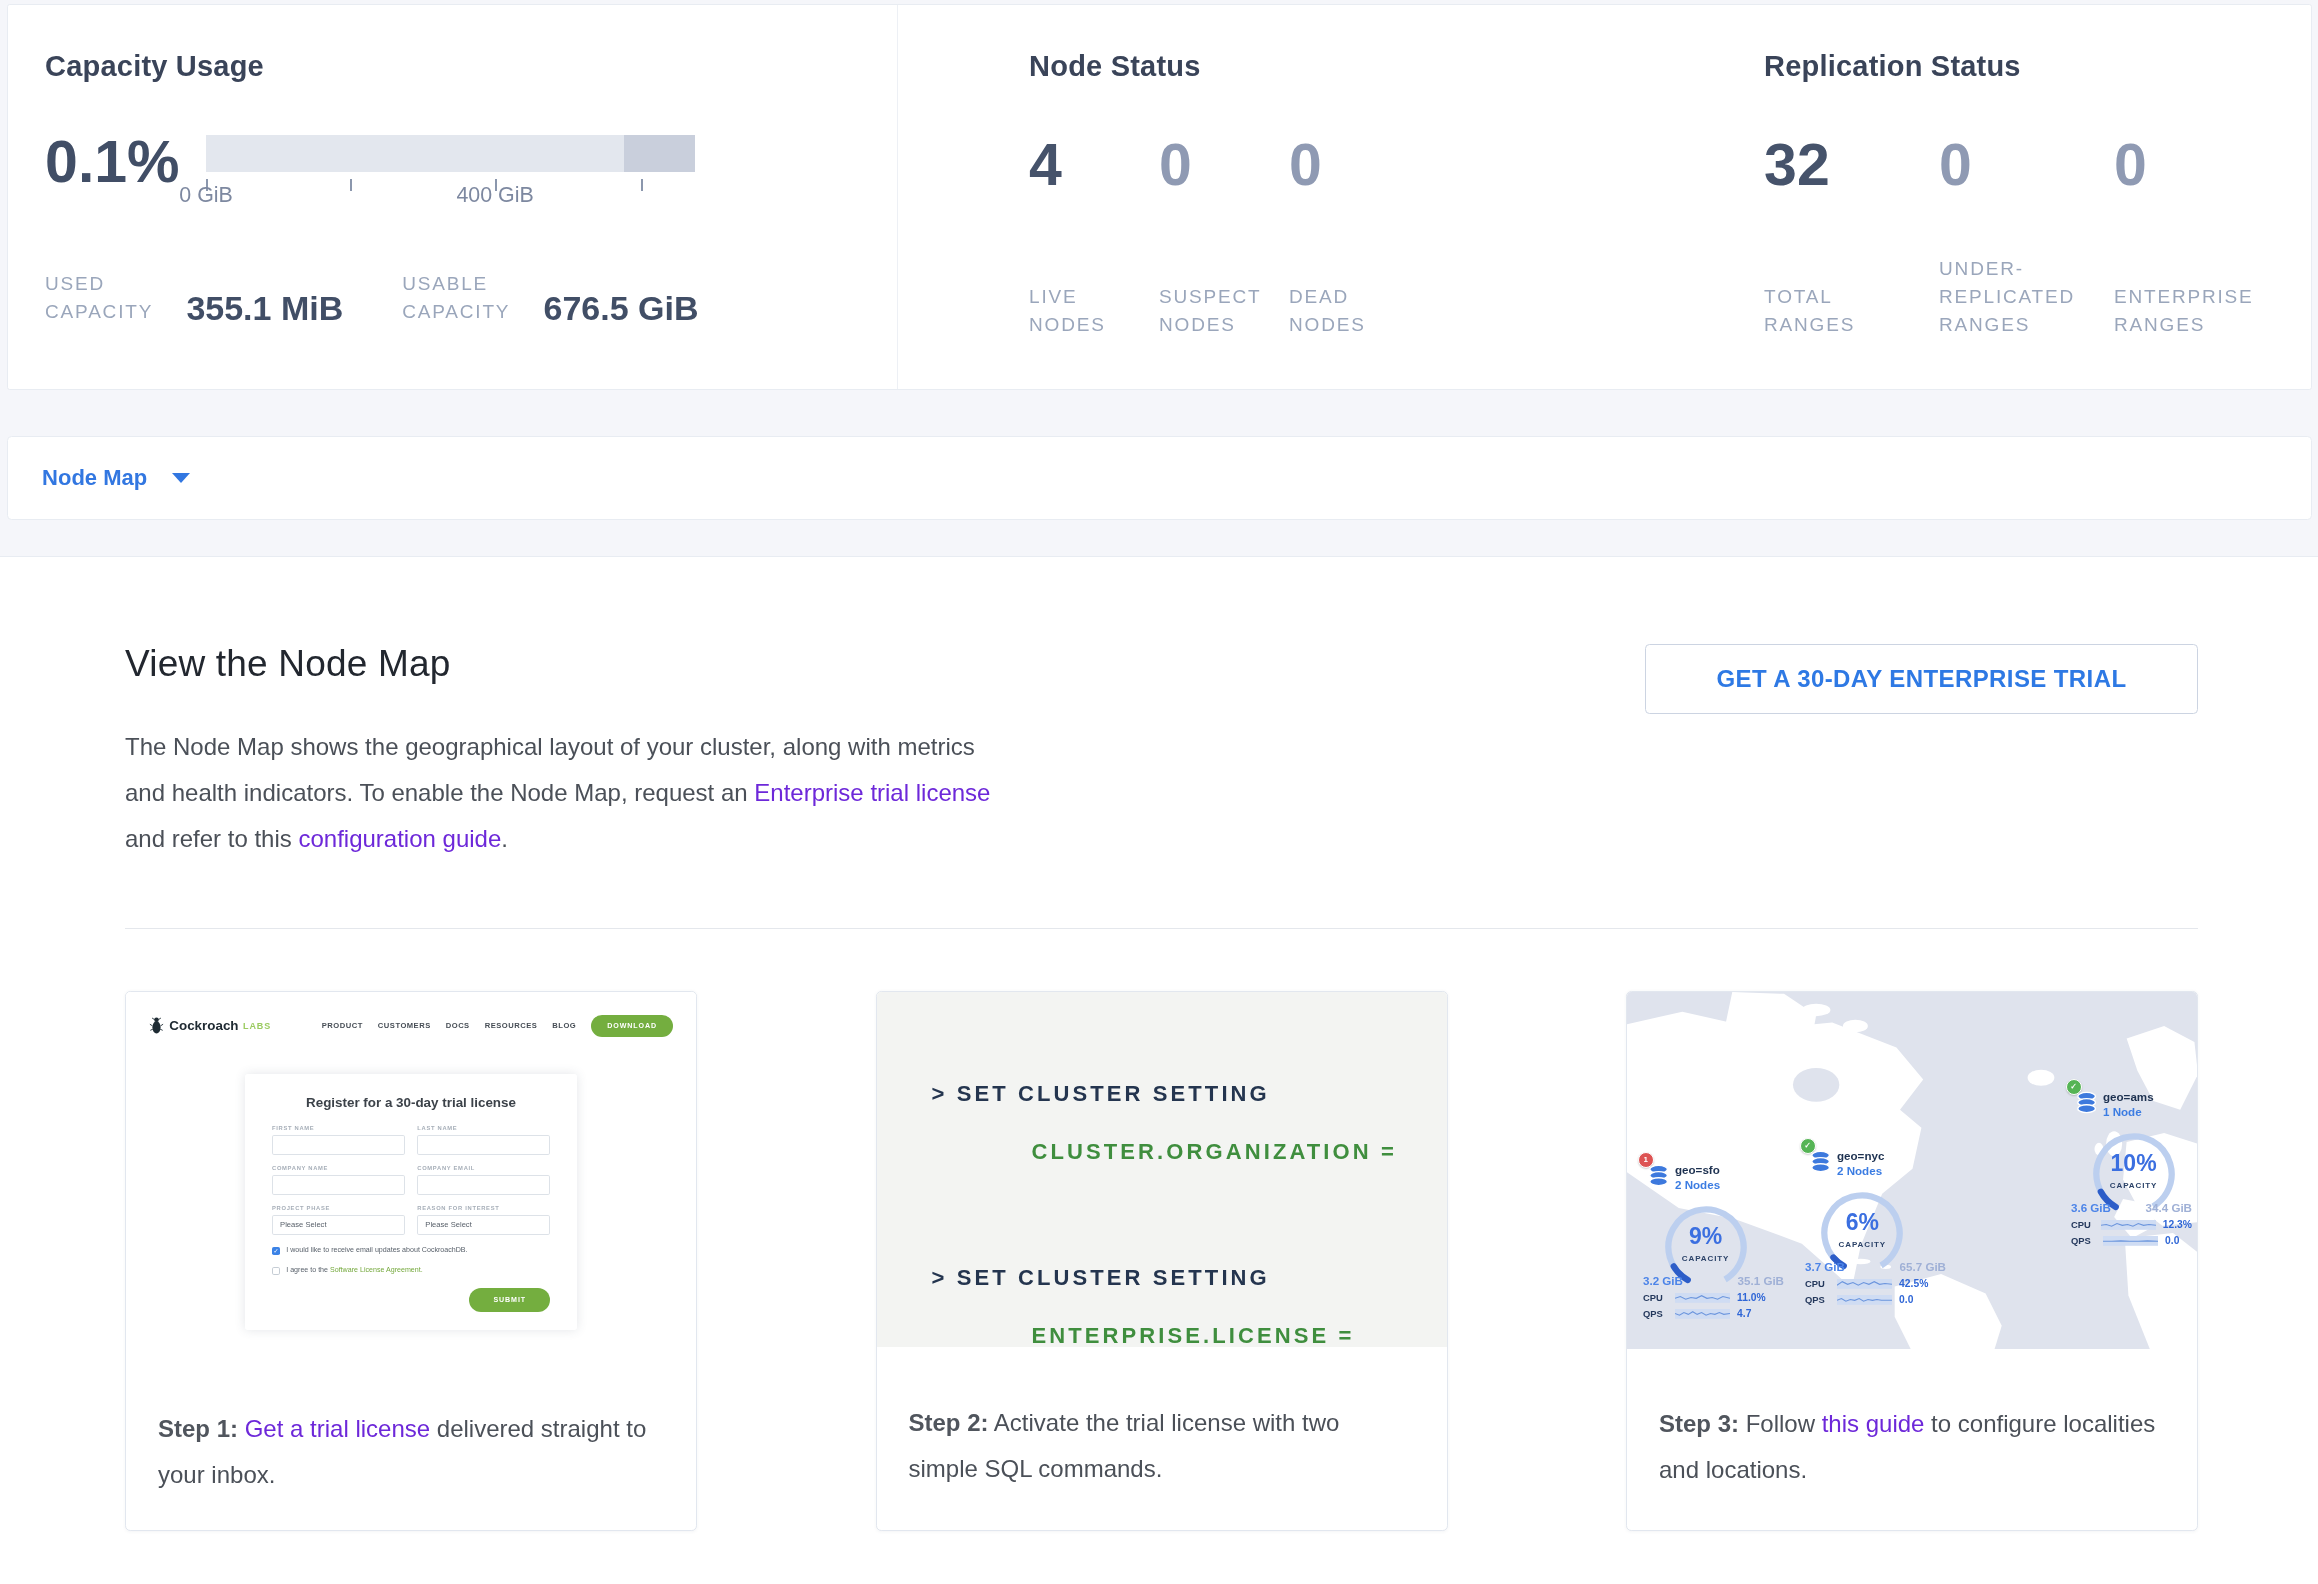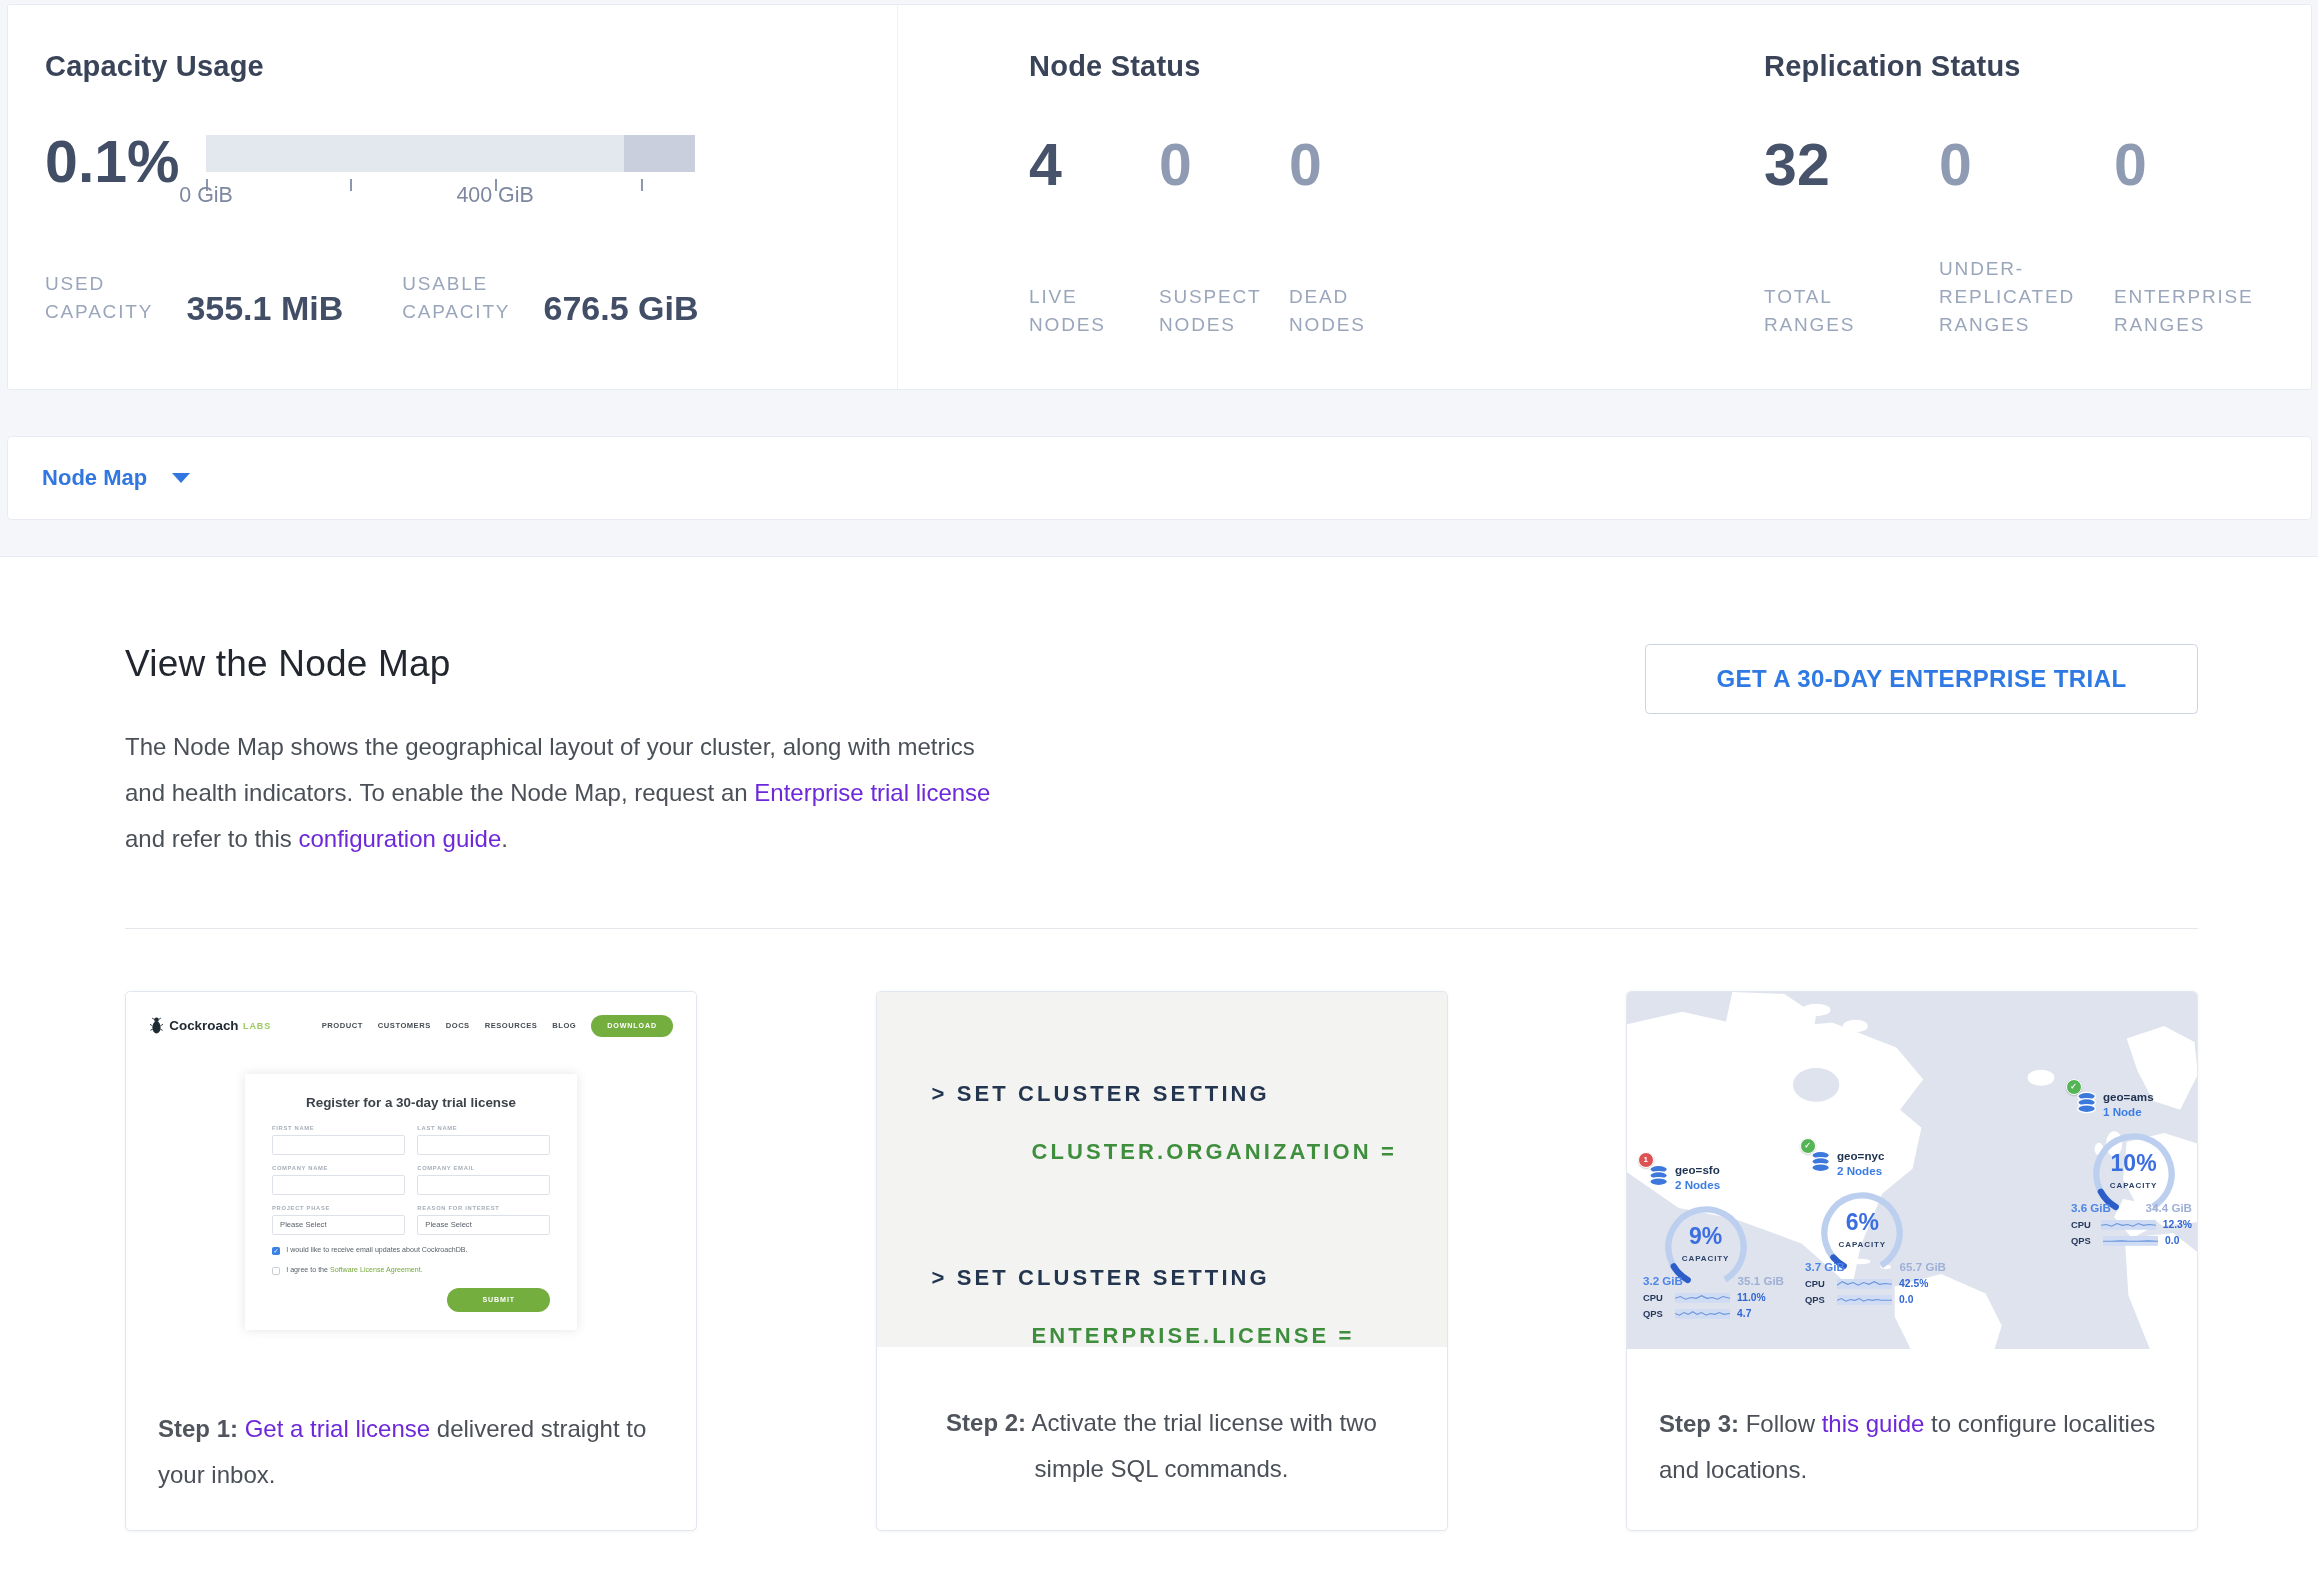--- a/index.html
+++ b/index.html
@@ -90,21 +90,21 @@
   .card {
     width: 572px; height: 540px;
     background: #fff;
     border: 0.9px solid #e2e7ef; border-radius: 5.3px;
     box-shadow: 0 0.9px 3.6px rgba(40,50,70,.05);
     overflow: hidden;
   }
   .card-cap { font-size: 24px; line-height: 46px; color: #4b5058; padding: 0 32px; }
   .card-cap b { color: #50555d; }
   .cap-pad-1 { padding-top: 75px; }
-  .cap-pad-2 { padding-top: 53px; text-align: center; }
+  .cap-pad-2 { padding-top: 53px; }
   .cap-pad-3 { padding-top: 52px; }
 
   
   .m-site { height: 339px; padding: 23px 23px 0; background: #fff; }
   .site-head { display: flex; align-items: center; }
   .logo { display: flex; align-items: center; }
   .logo-name { font-size: 13.4px; font-weight: 700; color: #202b33; margin-left: 5.3px; }
   .logo-labs { font-size: 9px; font-weight: 700; color: #9bcb60; letter-spacing: 0.9px; margin-left: 4.5px; }
   .site-nav { margin-left: auto; display: flex; align-items: center; gap: 15px; }
   .nav-item { font-size: 7.6px; font-weight: 700; color: #464d55; letter-spacing: 0.5px; }
@@ -119,21 +119,21 @@
   .f-grid { display: grid; grid-template-columns: 1fr 1fr; column-gap: 12.5px; row-gap: 9.8px; }
   .f-label { font-size: 5.8px; font-weight: 700; color: #a6aeb8; letter-spacing: 0.7px; margin-bottom: 3.6px; }
   .f-input { height: 20.5px; border: 0.9px solid #dde2e8; border-radius: 1.8px; background: #fff; }
   .f-select { height: 20.5px; border: 0.9px solid #dde2e8; border-radius: 1.8px; display: flex; align-items: center; padding-left: 7.1px; font-size: 7.6px; color: #565e68; }
   .f-check { display: flex; align-items: flex-start; gap: 6.2px; margin-top: 10.7px; font-size: 7.1px; color: #59616b; line-height: 9.8px; }
   .cb { width: 8px; height: 8px; border-radius: 1.8px; flex: none; margin-top: 0.9px; font-size: 6.2px; line-height: 8px; color: #fff; text-align: center; }
   .cb-checked { background: #3b82e6; }
   .cb-empty { border: 0.9px solid #c6cdd5; }
   .green-link { color: #74a83c; }
   .f-submit-row { display: flex; justify-content: flex-end; margin-top: 11.6px; }
-  .submit-btn { background: #74ae3f; color: #fff; font-size: 7.1px; font-weight: 700; letter-spacing: 0.9px; padding: 8px 35px; border-radius: 12.5px; }
+  .submit-btn { background: #74ae3f; color: #fff; font-size: 7.1px; font-weight: 700; letter-spacing: 0.9px; padding: 8px 24px; border-radius: 12.5px; }
 
   
   .m-code { height: 355px; background: #f3f4f2; padding: 89px 0 0 55px; }
   .code-line { font-size: 22px; font-weight: 700; letter-spacing: 3.1px; color: #24354f; white-space: nowrap; }
   .code-arg { margin: 32px 0 0 100px; color: #3f8e3e; }
   .code-gap2 { margin-top: 100px; }
 
   
   .m-map { height: 357px; background: #dfe3ed; position: relative; overflow: hidden; }
   .world { position: absolute; inset: 0; }

